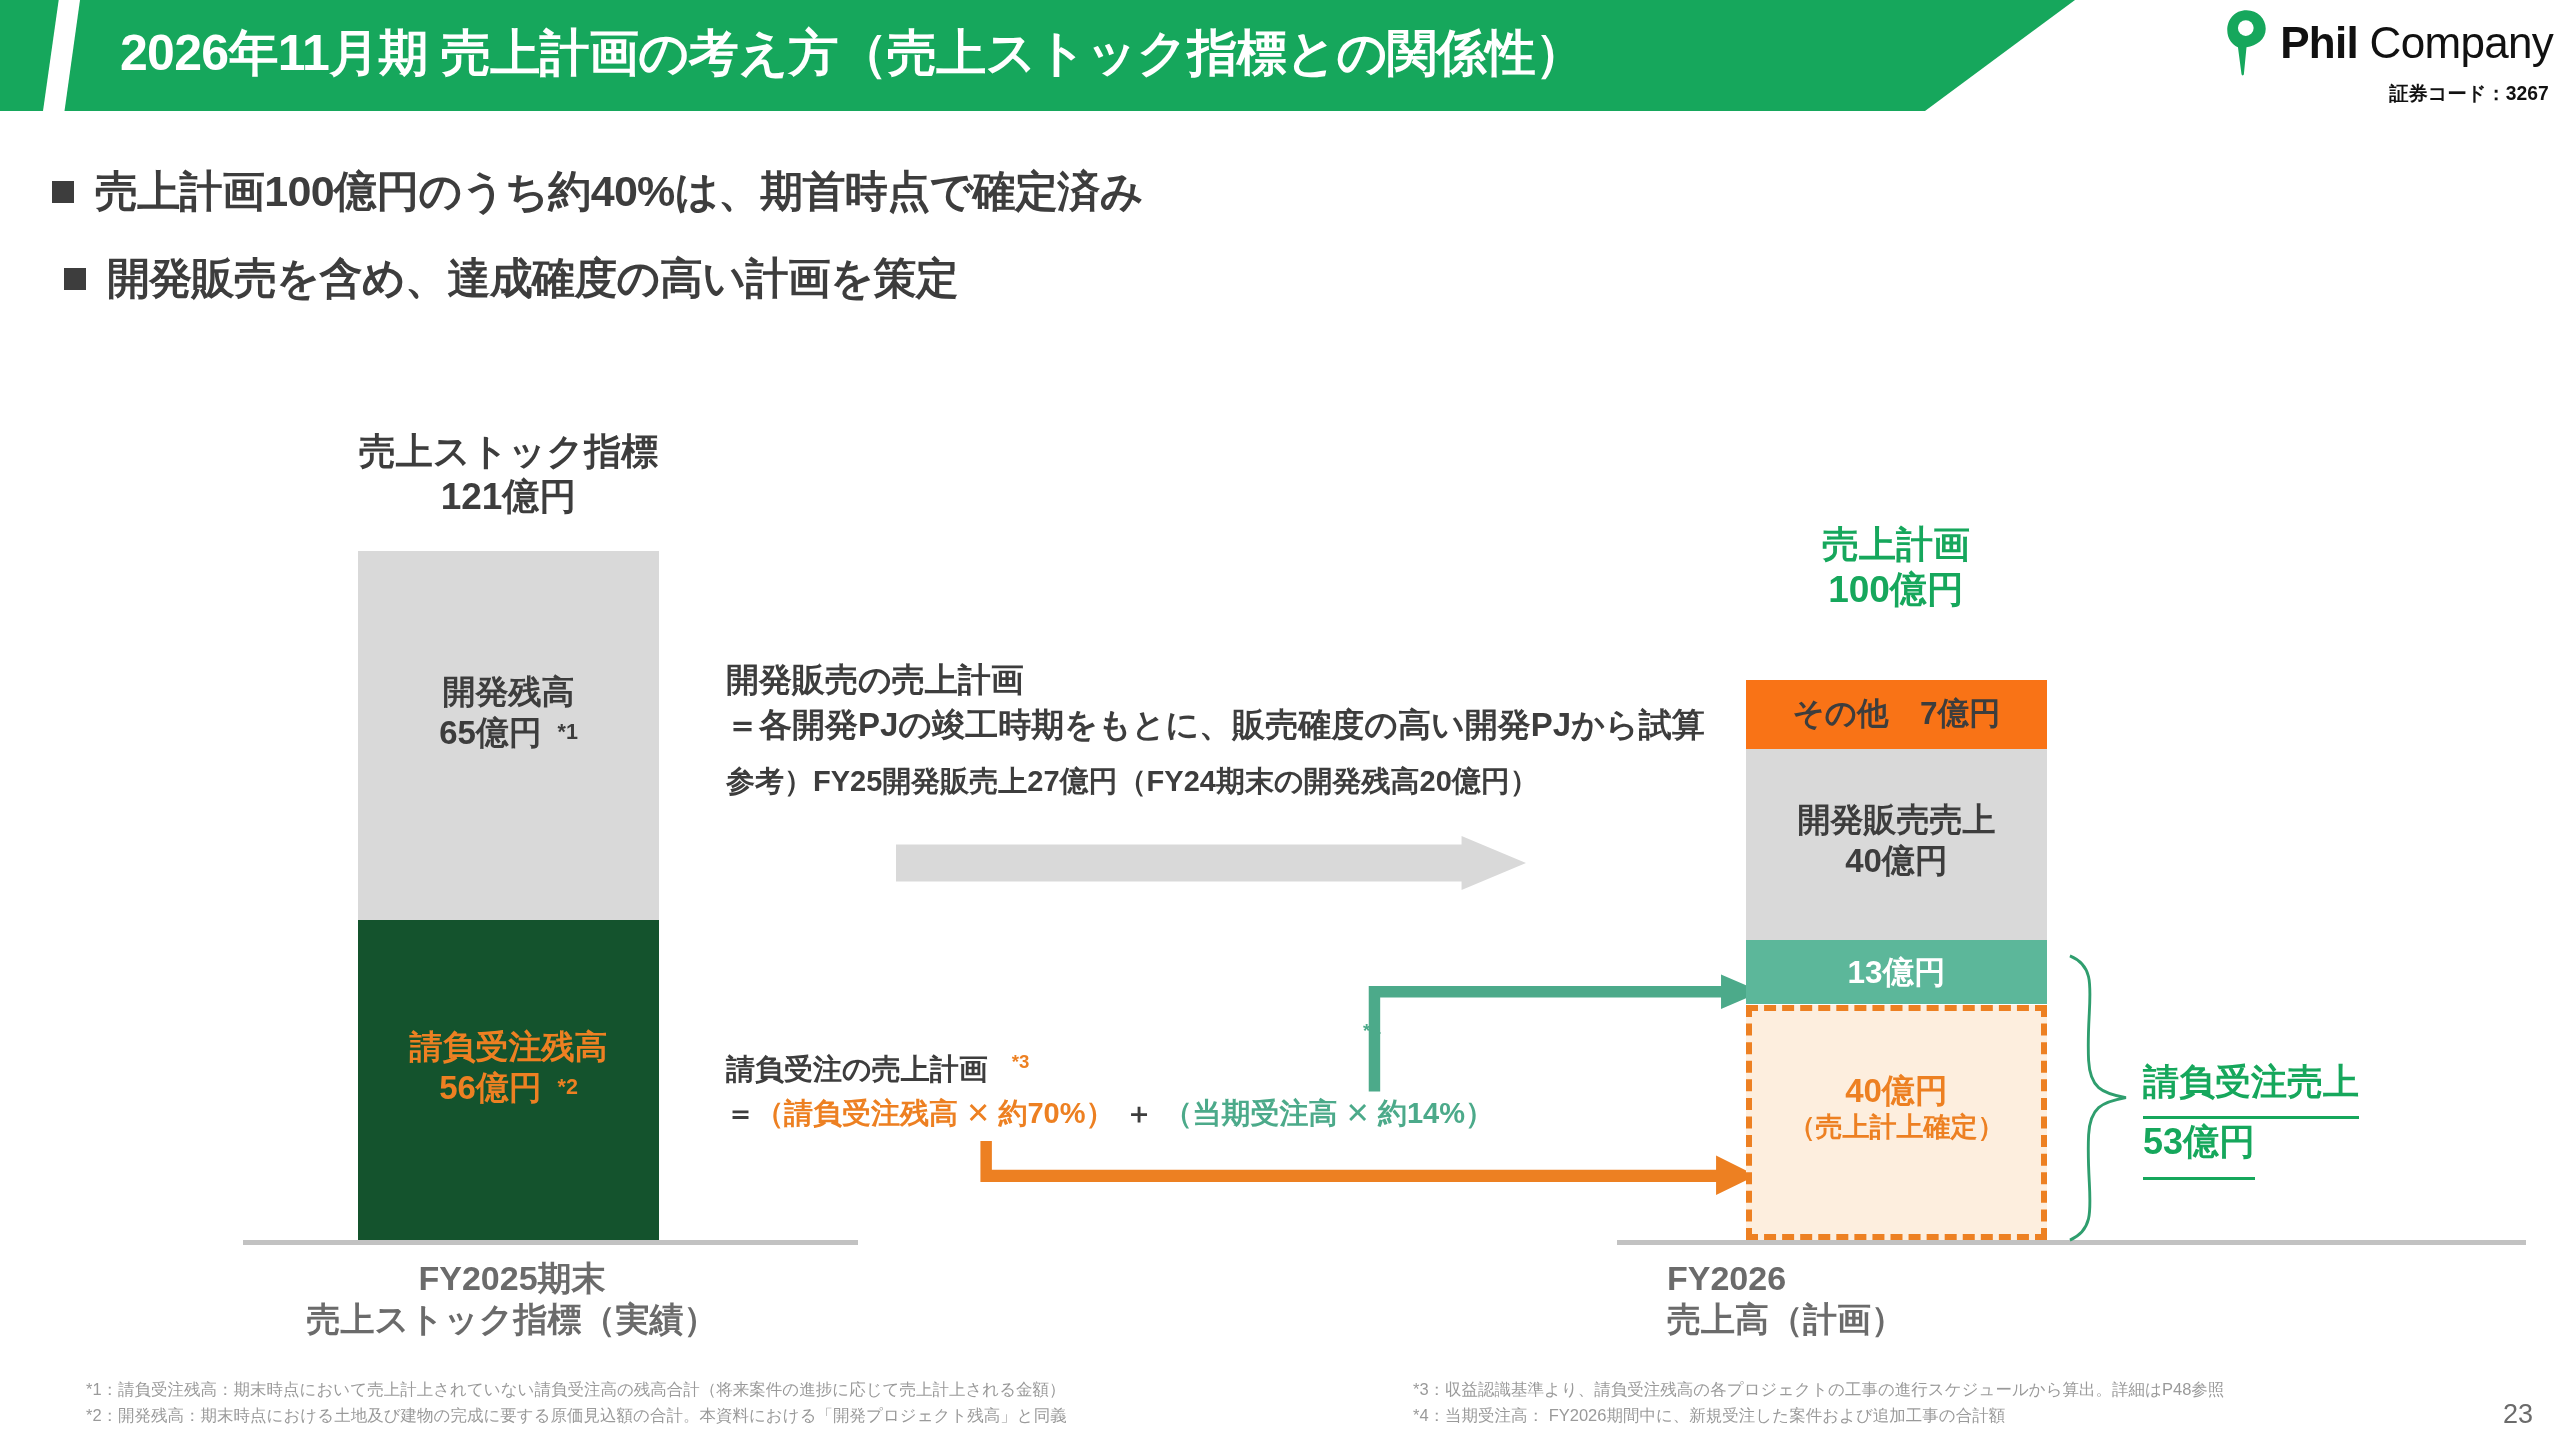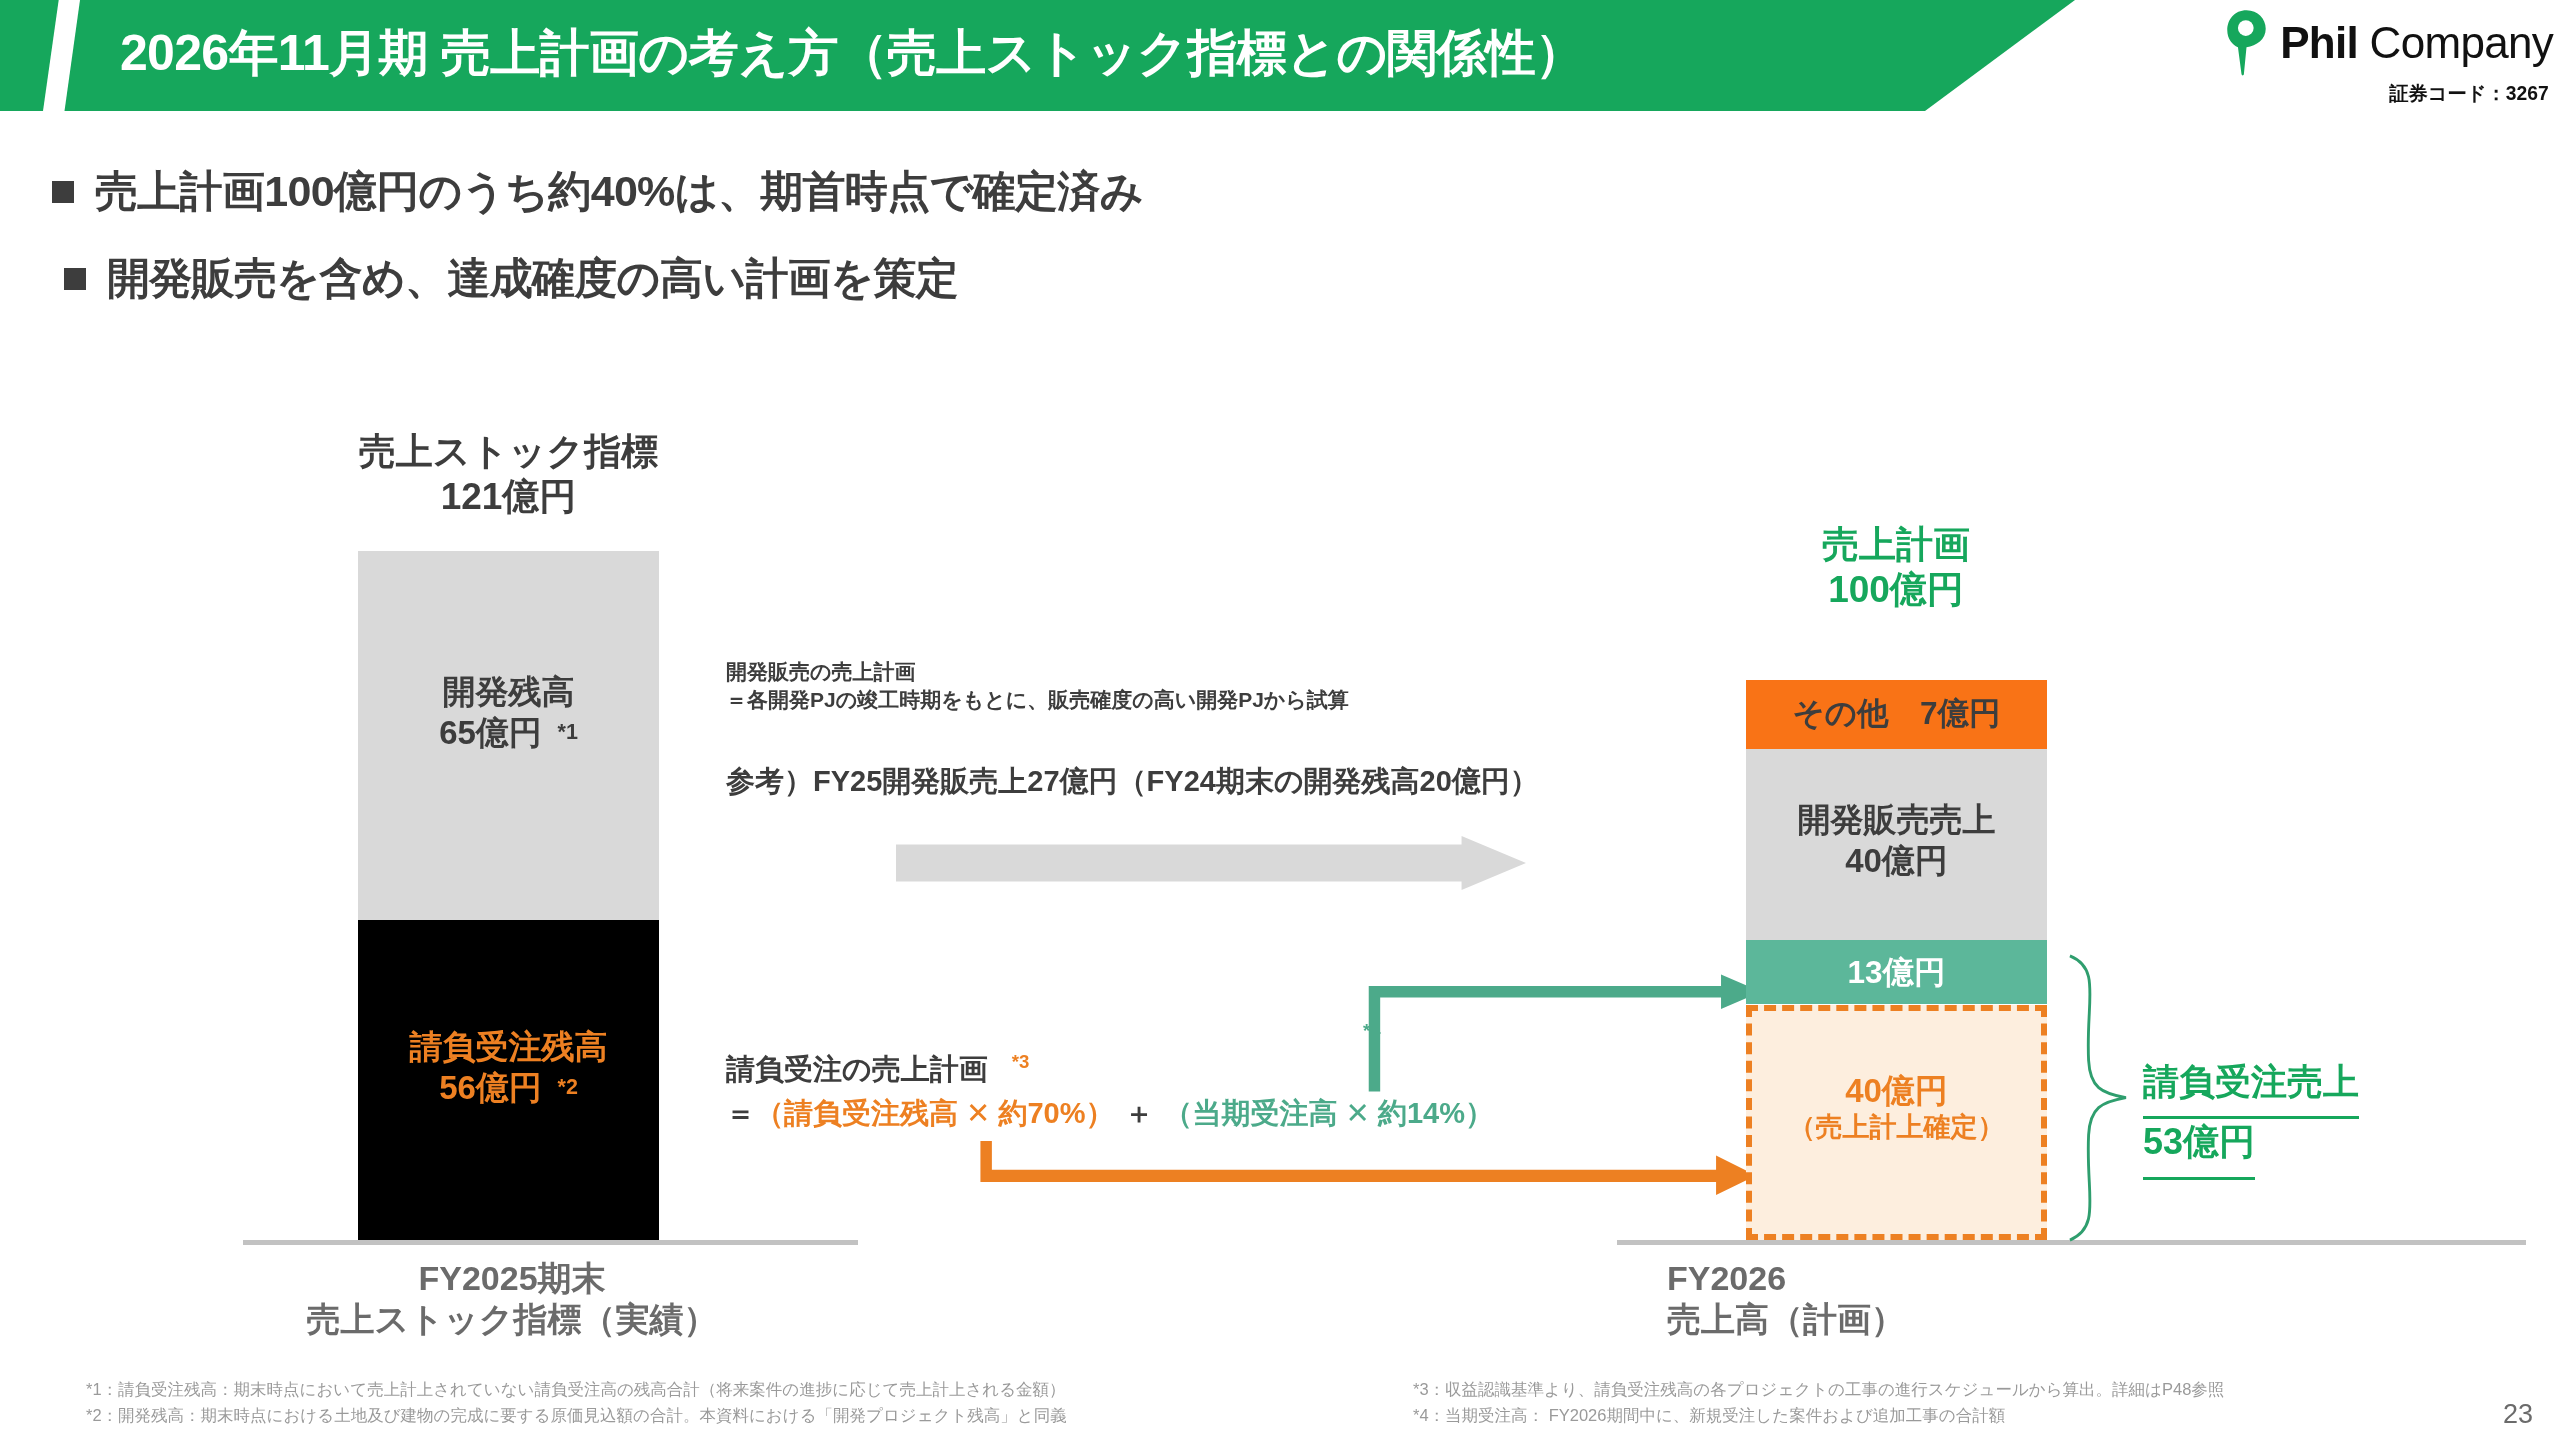--- a/index.html
+++ b/index.html
@@ -48,21 +48,21 @@
   
   #chart{ position:absolute; left:0; top:0; width:2576px; height:1449px; }
 
   .baseline{ position:absolute; height:5px; background:#c2c2c2; }
   #baseline-left{ left:243px; top:1240px; width:615px; }
   #baseline-right{ left:1617px; top:1240px; width:909px; }
 
   
   #bar-left{ position:absolute; left:358px; top:551px; width:301px; height:689px; }
   #seg-dev-balance{ position:absolute; left:0; top:0; width:100%; height:369px; background:#d9d9d9; }
-  #seg-contract-backlog{ position:absolute; left:0; top:369px; width:100%; height:321px; background:#000000; }
+  #seg-contract-backlog{ position:absolute; left:0; top:369px; width:100%; height:321px; background:#14532d; }
   .seg-label{ position:absolute; left:0; width:100%; text-align:center; line-height:1.25; white-space:nowrap; }
 
   #label-stock-total{
     position:absolute; left:258px; top:429px; width:501px; text-align:center;
     font-size:37px; font-weight:bold; color:#3d3d3d; line-height:1.22;
   }
   #label-left-axis{
     position:absolute; left:215px; top:1258px; width:594px; text-align:center;
     font-size:34px; font-weight:bold; color:#6b6b6b; line-height:1.22; white-space:nowrap;
   }
@@ -78,21 +78,21 @@
     position:absolute; left:1660px; top:522px; width:472px; text-align:center;
     font-size:37px; font-weight:bold; color:#16a75c; line-height:1.22;
   }
   #label-right-axis{
     position:absolute; left:1667px; top:1258px; width:458px; text-align:left;
     font-size:34px; font-weight:bold; color:#6b6b6b; line-height:1.22; white-space:nowrap;
   }
 
   
   .mid-text{ position:absolute; font-weight:bold; color:#3d3d3d; white-space:nowrap; line-height:1.35; }
-  #dev-plan-block{ left:726px; top:658px; font-size:21px; }
+  #dev-plan-block{ left:726px; top:658px; font-size:33px; }
   #dev-plan-ref{ left:726px; top:762px; font-size:29px; }
 
   #contract-formula{ position:absolute; left:726px; top:1048px; font-size:29px; font-weight:bold; white-space:nowrap; line-height:1.5; }
   #contract-formula .l1{ color:#3d3d3d; }
   #contract-formula .or{ color:#ed8022; }
   #contract-formula .gr{ color:#4caa8a; }
   #contract-formula .bk{ color:#3d3d3d; }
   .ast{ font-size:18.6px; vertical-align:super; font-weight:bold; }
 
   

